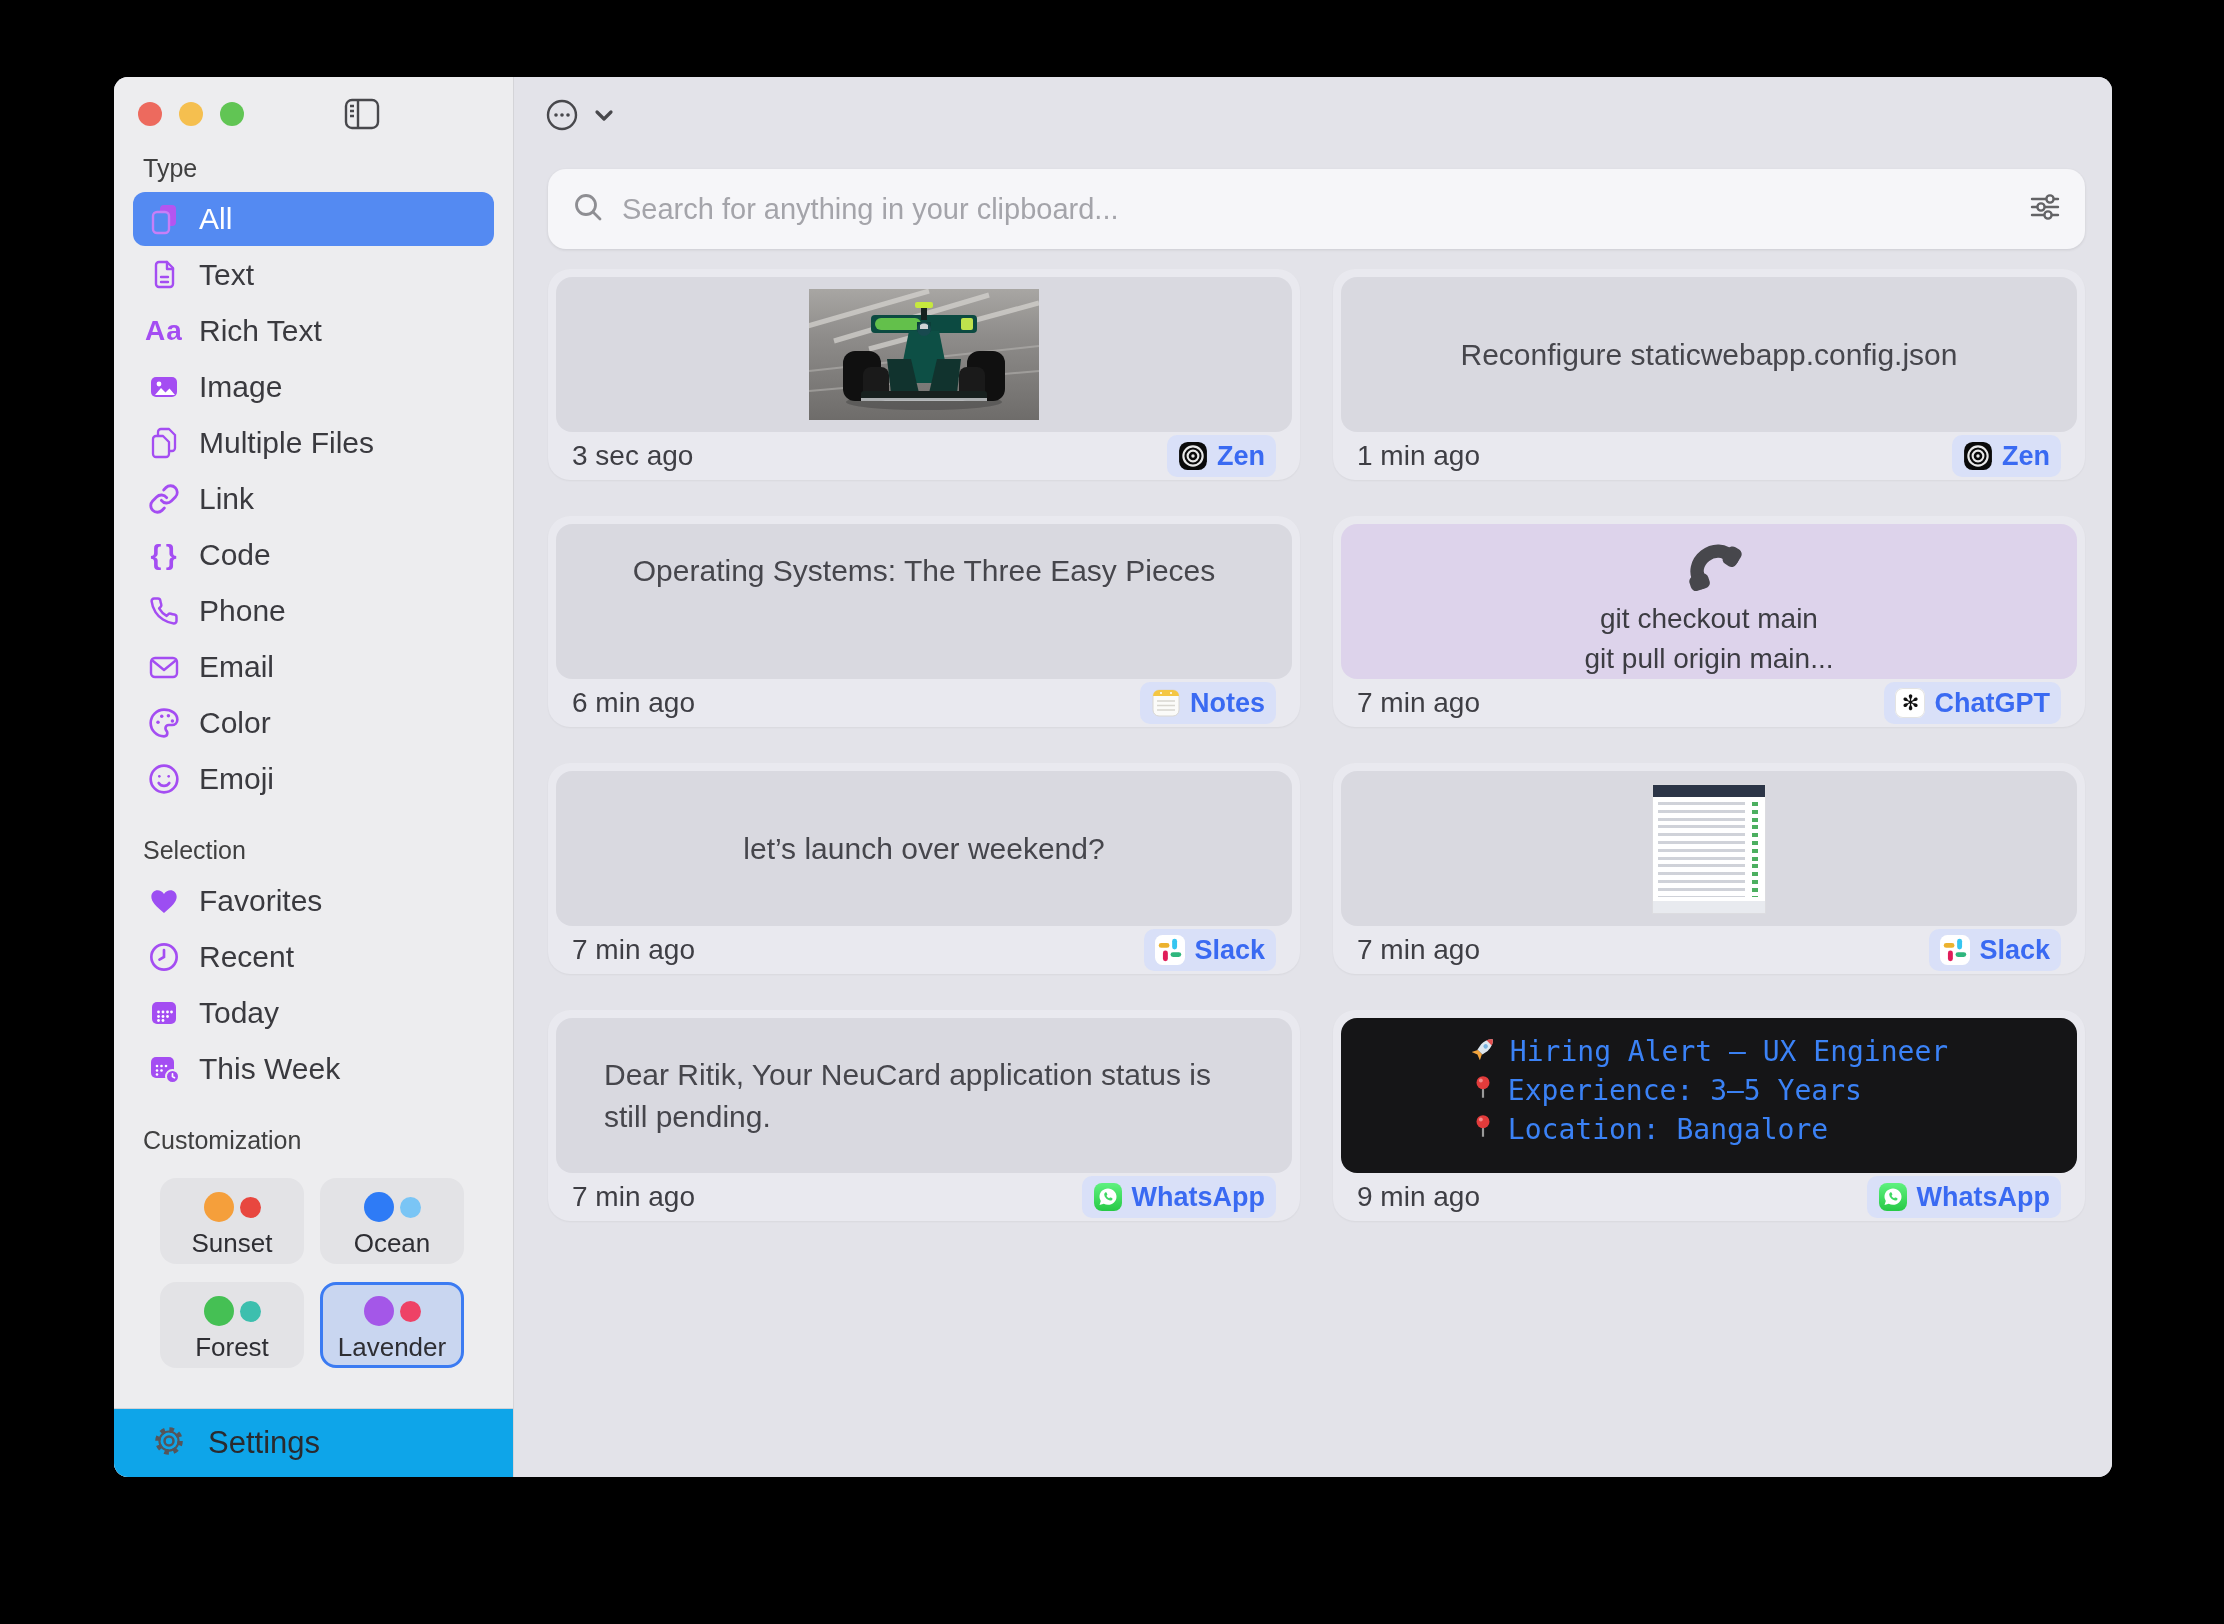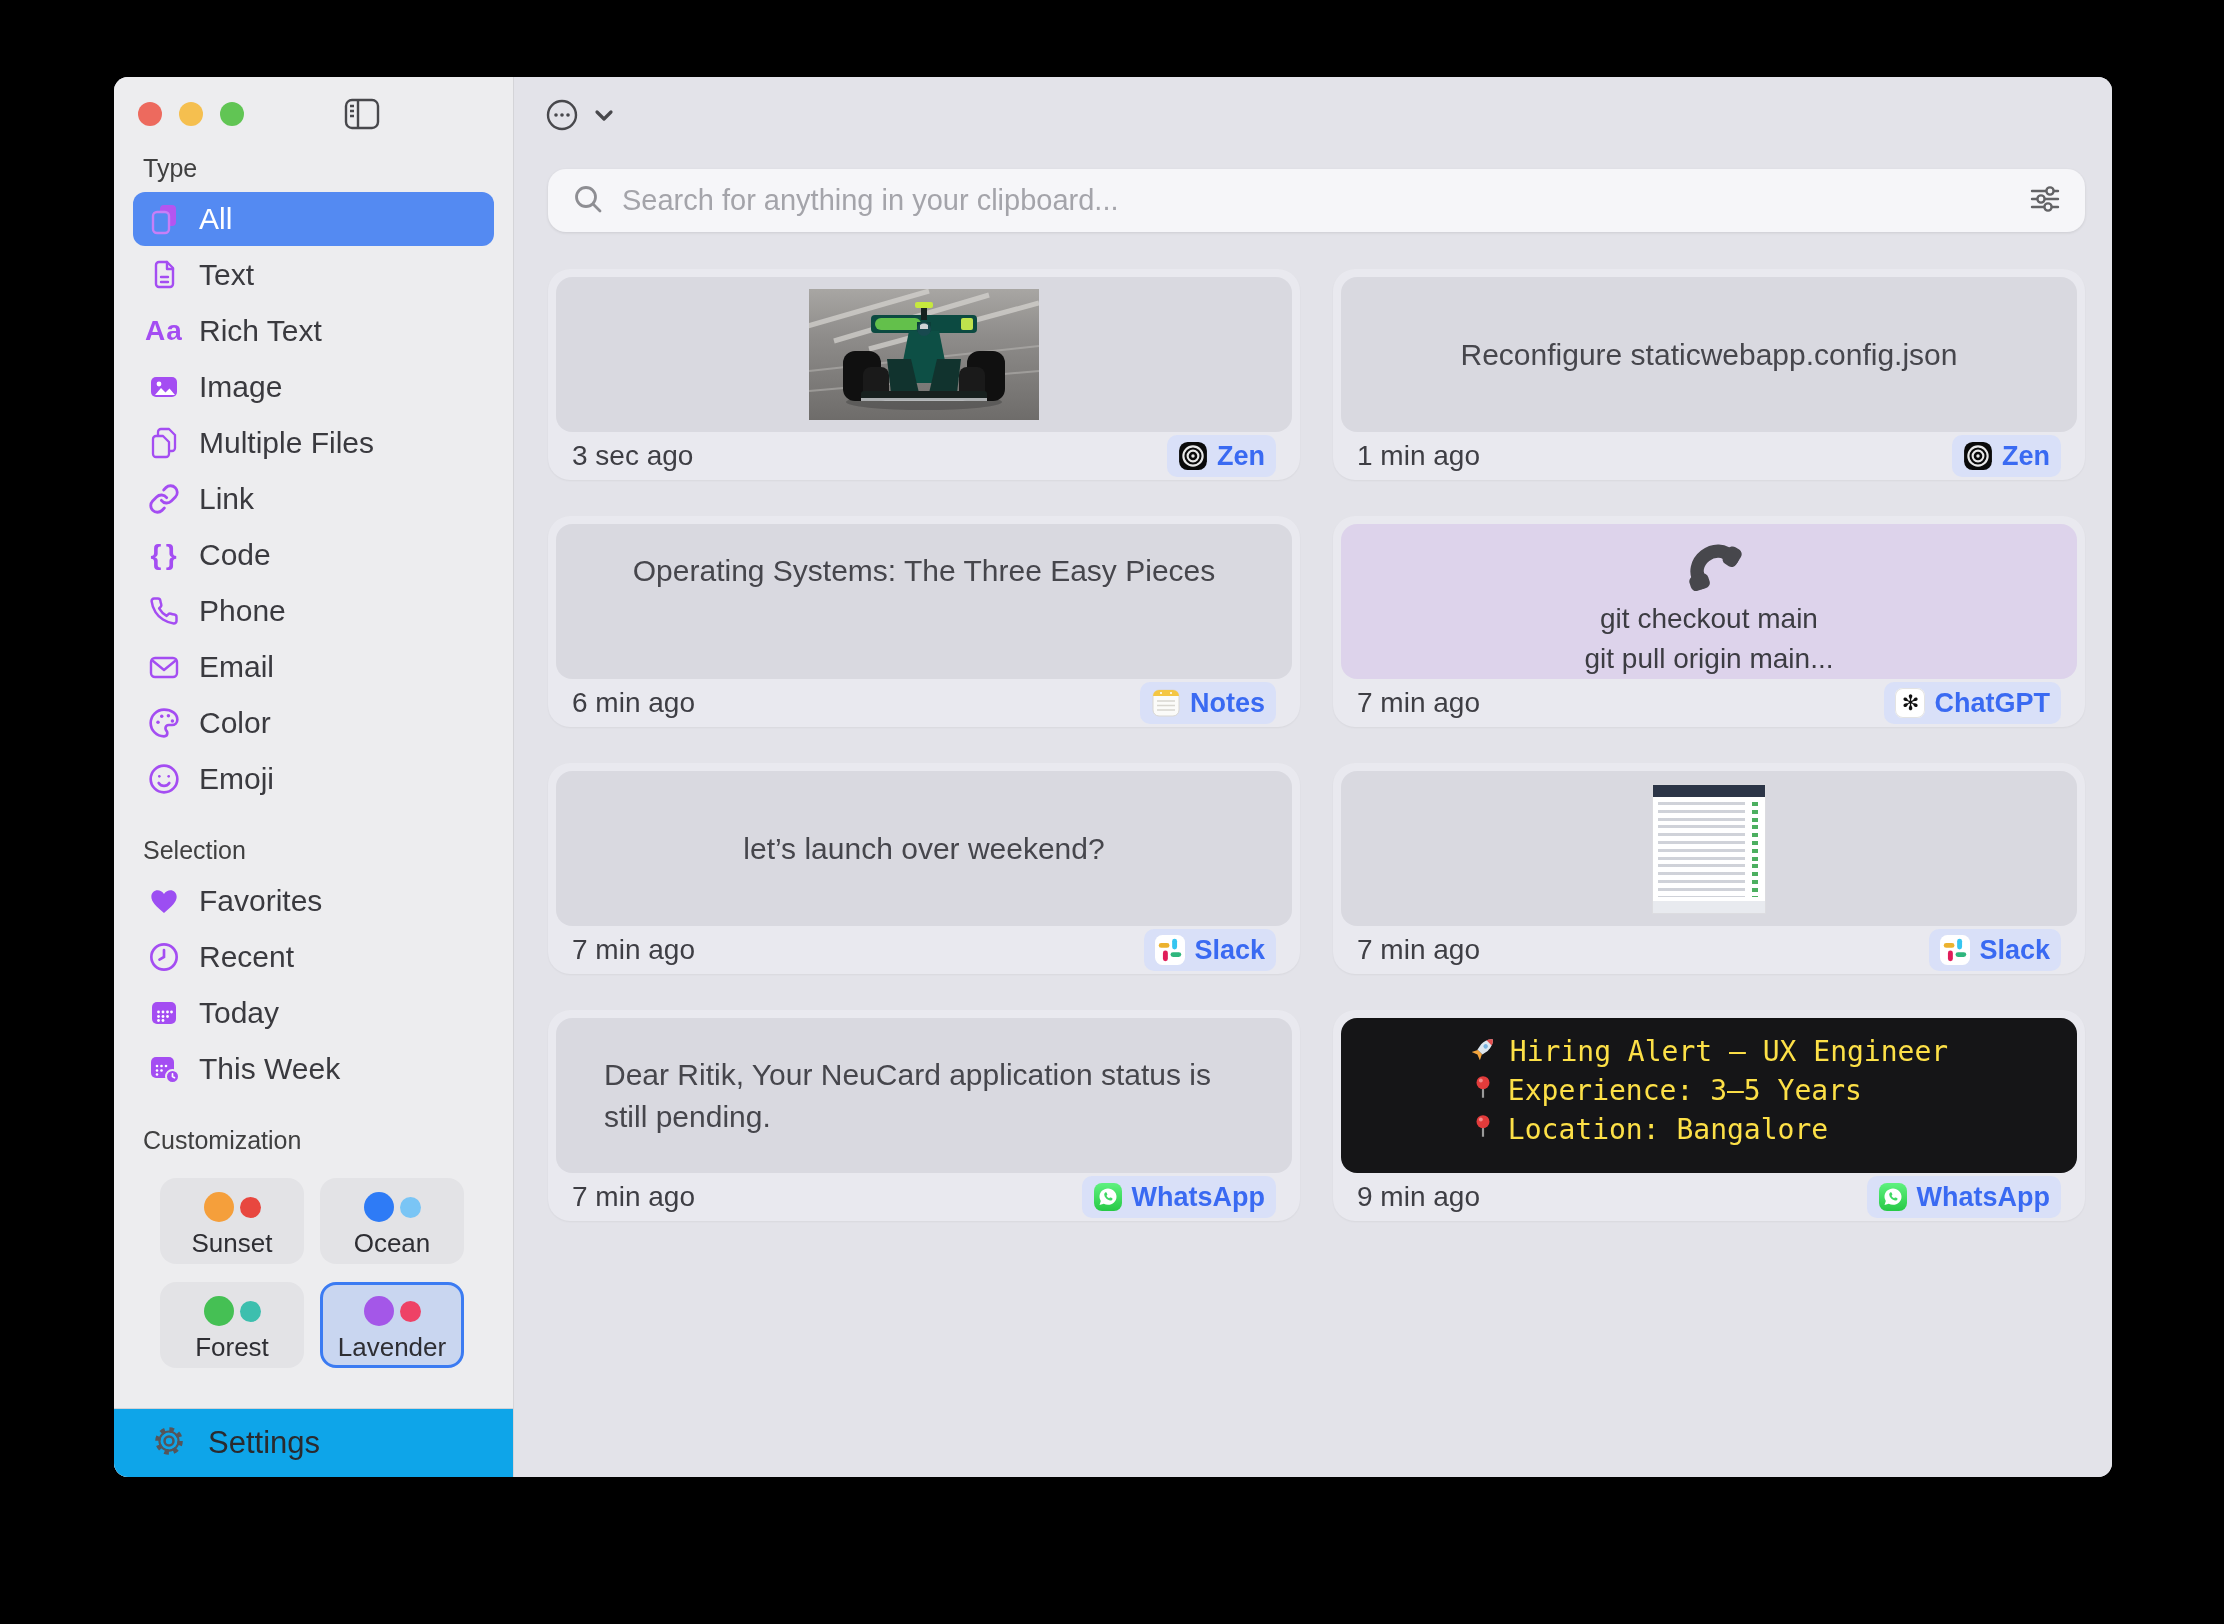--- a/index.html
+++ b/index.html
@@ -37,41 +37,41 @@
   .theme-name { font-size:26px; color:#2e2e33; margin-top:5px; }
 
   .sidebar-footer { position:absolute; left:0; right:0; bottom:0; height:69px; background:#0ea5e9;
                     border-top:1px solid #d2d2d6; display:flex; align-items:center; padding-left:38px; z-index:5; }
   .settings-label { font-size:31px; color:#2a2a2e; margin-left:22px; font-weight:500; }
 
   
   .main { flex:1; position:relative; background:#e3e3e9; }
   .toolbar { position:absolute; top:20px; left:30px; display:flex; align-items:center; gap:12px; }
 
-  .search-bar { position:absolute; top:92px; left:34px; width:1537px; height:63px; background:#f6f6f9;
+  .search-bar { position:absolute; top:92px; left:34px; width:1537px; height:80px; background:#f6f6f9;
                 border-radius:18px; display:flex; align-items:center; padding:0 24px;
                 box-shadow:0 1px 3px rgba(0,0,0,.10); }
   .search-input { flex:1; border:none; outline:none; background:transparent; font-size:29px; color:#3c3c41;
                   margin-left:18px; font-family:"Liberation Sans",sans-serif; }
   .search-input::placeholder { color:#a4a4aa; }
 
   .cards-grid { position:absolute; top:192px; left:34px; width:1537px; display:grid;
                 grid-template-columns:752px 752px; column-gap:33px; row-gap:36px; grid-auto-rows:211px; }
   .card { position:relative; background:#e9e9ef; border-radius:22px; box-shadow:0 1px 2px rgba(0,0,0,.05); }
   .card-body { position:absolute; top:8px; left:8px; right:8px; height:155px; border-radius:16px; background:#d9d9e0;
                display:flex; align-items:center; justify-content:center; overflow:hidden; }
   .card-body.lavender { background:#ddd3eb; flex-direction:column; }
   .card-body.dark { background:#151517; align-items:flex-start; }
   .card-body.top-align { align-items:flex-start; padding-top:26px; }
   .card-text { font-size:30px; color:#46464c; text-align:center; padding:0 42px; line-height:1.4; }
   .card-text.left { text-align:left; padding:0 48px; }
   .phone-lines { font-size:28px; color:#3c3c42; text-align:center; line-height:1.42; margin-top:4px; }
   .term-block { margin:0 auto; padding-top:14px; }
   .term-line { display:flex; align-items:center; gap:12px; height:39px;
-               font-family:"DejaVu Sans Mono", monospace; font-size:28px; color:#fde047; }
+               font-family:"DejaVu Sans Mono", monospace; font-size:28px; color:#3b82f6; }
   .card-footer { position:absolute; left:0; right:0; bottom:0; height:48px; display:flex; align-items:center;
                  justify-content:space-between; padding:0 24px; }
   .timestamp { font-size:28px; color:#3e3e44; font-weight:500; }
   .badge { display:flex; align-items:center; gap:9px; background:#d9e0f8; border-radius:10px; height:42px;
            padding:0 11px; font-size:27px; font-weight:700; color:#3a6af2; }
   .badge-appicon { width:30px; height:30px; display:flex; align-items:center; justify-content:center; }
   .badge-appicon.chatgpt { background:#fff; border-radius:8px; color:#111; font-size:21px;
                            font-family:"DejaVu Sans",sans-serif; font-weight:400; box-shadow:0 0 0 1px #e3e3e3 inset; }
 
   .mini-table { width:112px; height:128px; background:#fff; box-shadow:0 0 0 1px #dcdce0; position:relative; }

